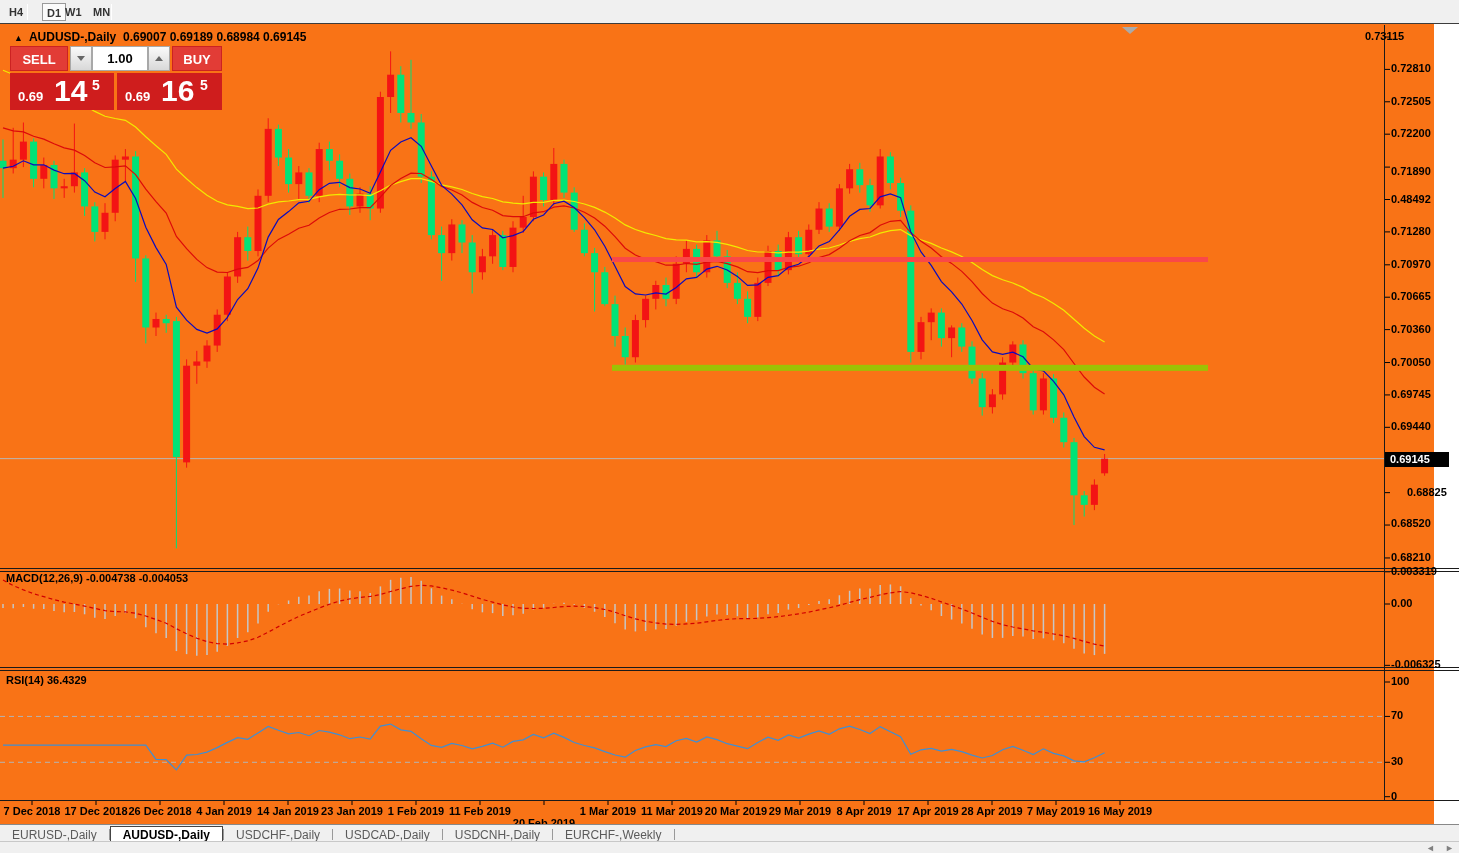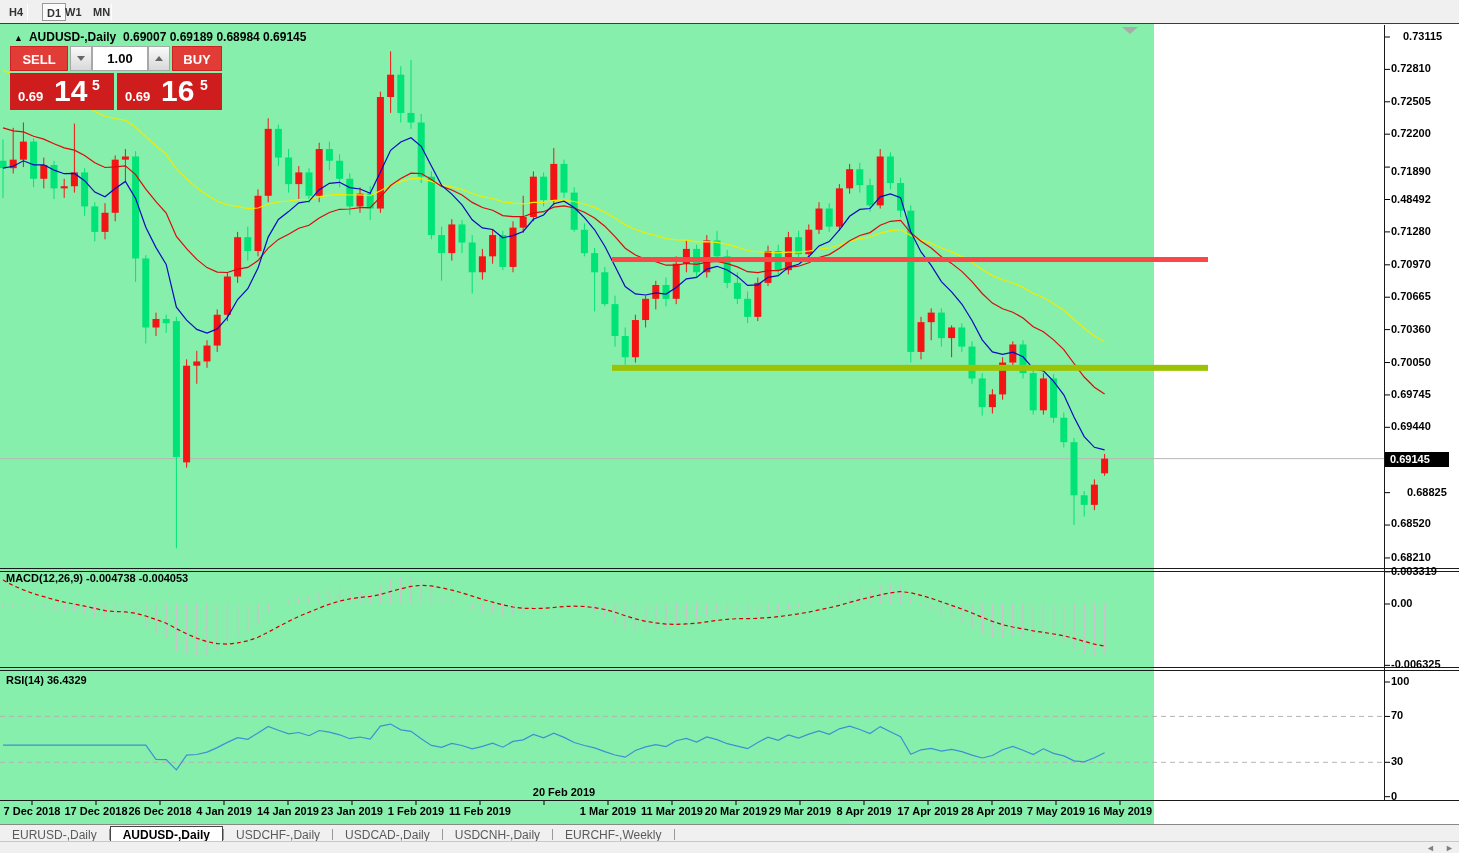--- a/index.html
+++ b/index.html
@@ -1,18 +1,18 @@
 <!DOCTYPE html>
 <html><head>
 <meta charset="utf-8">
 <style>
   *{margin:0;padding:0;box-sizing:border-box}
   html,body{width:1459px;height:853px;overflow:hidden;background:#fff;
     font-family:"Liberation Sans",sans-serif;-webkit-font-smoothing:none}
-  #app{position:absolute;left:0;top:0;width:1154px;height:853px;background:#86efac}
+  #app{position:absolute;left:0;top:0;width:1434px;height:853px;background:#f97316}
   
   .toolbar{position:absolute;left:0;top:0;width:1459px;height:24px;background:#f0f0f0;border-bottom:1px solid #3c3c3c}
   .tf-btn{position:absolute;top:3px;height:18px;line-height:18px;padding:0 4px;font-size:11px;font-weight:bold;color:#333;text-align:center;cursor:default}
   .tf-btn.active{background:#fbfbfb;border:1px solid #9a9a9a}
   .tb-sep{position:absolute;top:4px;width:1px;height:16px;background:#bbb;border-right:1px solid #fff}
   
   .hline{position:absolute;left:0;width:1459px;background:#1a1a1a;height:1px}
   .axis-vline{position:absolute;left:1384px;top:25px;width:1px;height:776px;background:#1a1a1a}
   
   .axis-label{position:absolute;font-size:11px;font-weight:bold;color:#000;white-space:nowrap}
@@ -472,21 +472,21 @@
       <span class="small">0.69</span>
       <span class="big">16</span>
       <span class="sup" style="left:83px">5</span>
     </div>
   </div>
 
   <div class="panel-label" style="left:6px;top:572px">MACD(12,26,9) -0.004738 -0.004053</div>
   <div class="panel-label" style="left:6px;top:674px">RSI(14) 36.4329</div>
 
   <div id="price-axis">
-      <div class="axis-label " style="left: 1367px; top: 30px; padding-left: 36px;">0.73115</div>
+      <div class="axis-label " style="left: 1329px; top: 30px; padding-left: 36px;">0.73115</div>
       <div class="axis-label " style="left: 1391px; top: 62.394px;">0.72810</div>
       <div class="axis-label " style="left: 1391px; top: 94.7881px;">0.72505</div>
       <div class="axis-label " style="left: 1391px; top: 127.182px;">0.72200</div>
       <div class="axis-label " style="left: 1391px; top: 154px; margin-top: 11px;">0.71890</div>
       <div class="axis-label " style="left: 1391px; top: 192.501px;">0.48492</div>
       <div class="axis-label " style="left: 1391px; top: 224.895px;">0.71280</div>
       <div class="axis-label " style="left: 1391px; top: 257.82px;">0.70970</div>
       <div class="axis-label " style="left: 1391px; top: 290.214px;">0.70665</div>
       <div class="axis-label " style="left: 1391px; top: 322.609px;">0.70360</div>
       <div class="axis-label " style="left: 1391px; top: 355.534px;">0.70050</div>
@@ -509,21 +509,21 @@
     </div>
   <div id="date-axis">
       <div class="axis-label date-label" style="left: 32px; top: 805px;">7 Dec 2018</div>
       <div class="axis-label date-label" style="left: 96px; top: 805px;">17 Dec 2018</div>
       <div class="axis-label date-label" style="left: 160px; top: 805px;">26 Dec 2018</div>
       <div class="axis-label date-label" style="left: 224px; top: 805px;">4 Jan 2019</div>
       <div class="axis-label date-label" style="left: 288px; top: 805px;">14 Jan 2019</div>
       <div class="axis-label date-label" style="left: 352px; top: 805px;">23 Jan 2019</div>
       <div class="axis-label date-label" style="left: 416px; top: 805px;">1 Feb 2019</div>
       <div class="axis-label date-label" style="left: 480px; top: 805px;">11 Feb 2019</div>
-      <div class="axis-label date-label" style="left: 544px; top: 786px; margin-left: 20px;">20 Feb 2019</div>
+      <div class="axis-label date-label" style="left: 544px; top: 817px;">20 Feb 2019</div>
       <div class="axis-label date-label" style="left: 608px; top: 805px;">1 Mar 2019</div>
       <div class="axis-label date-label" style="left: 672px; top: 805px;">11 Mar 2019</div>
       <div class="axis-label date-label" style="left: 736px; top: 805px;">20 Mar 2019</div>
       <div class="axis-label date-label" style="left: 800px; top: 805px;">29 Mar 2019</div>
       <div class="axis-label date-label" style="left: 864px; top: 805px;">8 Apr 2019</div>
       <div class="axis-label date-label" style="left: 928px; top: 805px;">17 Apr 2019</div>
       <div class="axis-label date-label" style="left: 992px; top: 805px;">28 Apr 2019</div>
       <div class="axis-label date-label" style="left: 1056px; top: 805px;">7 May 2019</div>
       <div class="axis-label date-label" style="left: 1120px; top: 805px;">16 May 2019</div>
     </div>

